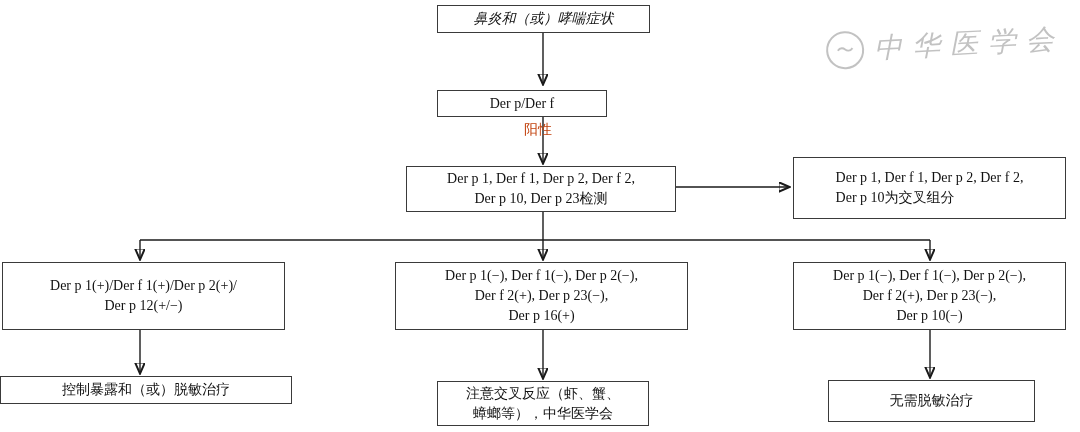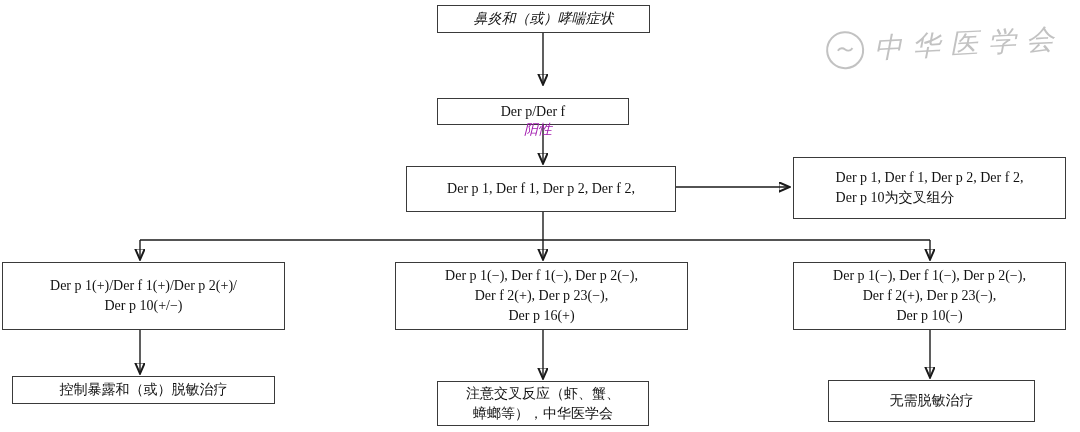--- a/index.html
+++ b/index.html
@@ -23,23 +23,22 @@
     align-items:center;
     text-align:center;
     font-size:14px;
     line-height:1.42;
     padding:2px 6px;
   }
   .box .inner-left{text-align:left;}
   .flow-label{
     position:absolute;
     font-size:14px;
-    color:#a21caf;
+    color:#c2410c;
     background:transparent;
-    font-style:italic;
   }
   svg.arrows{
     position:absolute;left:0;top:0;width:1080px;height:432px;
     pointer-events:none;
   }
   svg.arrows path{stroke:#1a1a1a;stroke-width:1.4;fill:none;}
   .watermark{
     position:absolute;
     right:16px;top:26px;
     display:flex;align-items:center;gap:10px;
@@ -86,55 +85,56 @@
 
   <div class="watermark">
     <span class="wm-emblem">〜</span>
     <span class="wm-text">中华医学会</span>
   </div>
 
   <div class="box" style="left:437px;top:5px;width:213px;height:28px;font-style:italic;">
     <div>鼻炎和（或）哮喘症状</div>
   </div>
 
-  <div class="box" style="left:437px;top:98px;width:192px;height:27px;">
+  <div class="box" style="left:437px;top:90px;width:170px;height:27px;">
     <div>Der p/Der f</div>
   </div>
 
   <div class="flow-label" style="left:524px;top:121px;">阳性</div>
 
   <div class="box" style="left:406px;top:166px;width:270px;height:46px;">
     <div>Der p 1, Der f 1, Der p 2, Der f 2,</div>
+    <div>Der p 10, Der p 23检测</div>
   </div>
 
   <div class="box" style="left:793px;top:157px;width:273px;height:62px;">
     <div class="inner-left">
       <div>Der p 1, Der f 1, Der p 2, Der f 2,</div>
       <div>Der p 10为交叉组分</div>
     </div>
   </div>
 
   <div class="box" style="left:2px;top:262px;width:283px;height:68px;">
     <div>Der p 1(+)/Der f 1(+)/Der p 2(+)/</div>
-    <div>Der p 10(+/−)</div>
+    <div>Der p 12(+/−)</div>
   </div>
 
   <div class="box" style="left:395px;top:262px;width:293px;height:68px;">
     <div>Der p 1(−), Der f 1(−), Der p 2(−),</div>
     <div>Der f 2(+), Der p 23(−),</div>
     <div>Der p 16(+)</div>
   </div>
 
   <div class="box" style="left:793px;top:262px;width:273px;height:68px;">
     <div>Der p 1(−), Der f 1(−), Der p 2(−),</div>
     <div>Der f 2(+), Der p 23(−),</div>
     <div>Der p 10(−)</div>
   </div>
 
-  <div class="box" style="left:12px;top:376px;width:263px;height:28px;">
+  <div class="box" style="left:0px;top:376px;width:292px;height:28px;">
     <div>控制暴露和（或）脱敏治疗</div>
   </div>
 
   <div class="box" style="left:437px;top:381px;width:212px;height:45px;">
     <div>注意交叉反应（虾、蟹、</div>
     <div>蟑螂等），中华医学会</div>
   </div>
 
   <div class="box" style="left:828px;top:380px;width:207px;height:42px;">
     <div>无需脱敏治疗</div>

